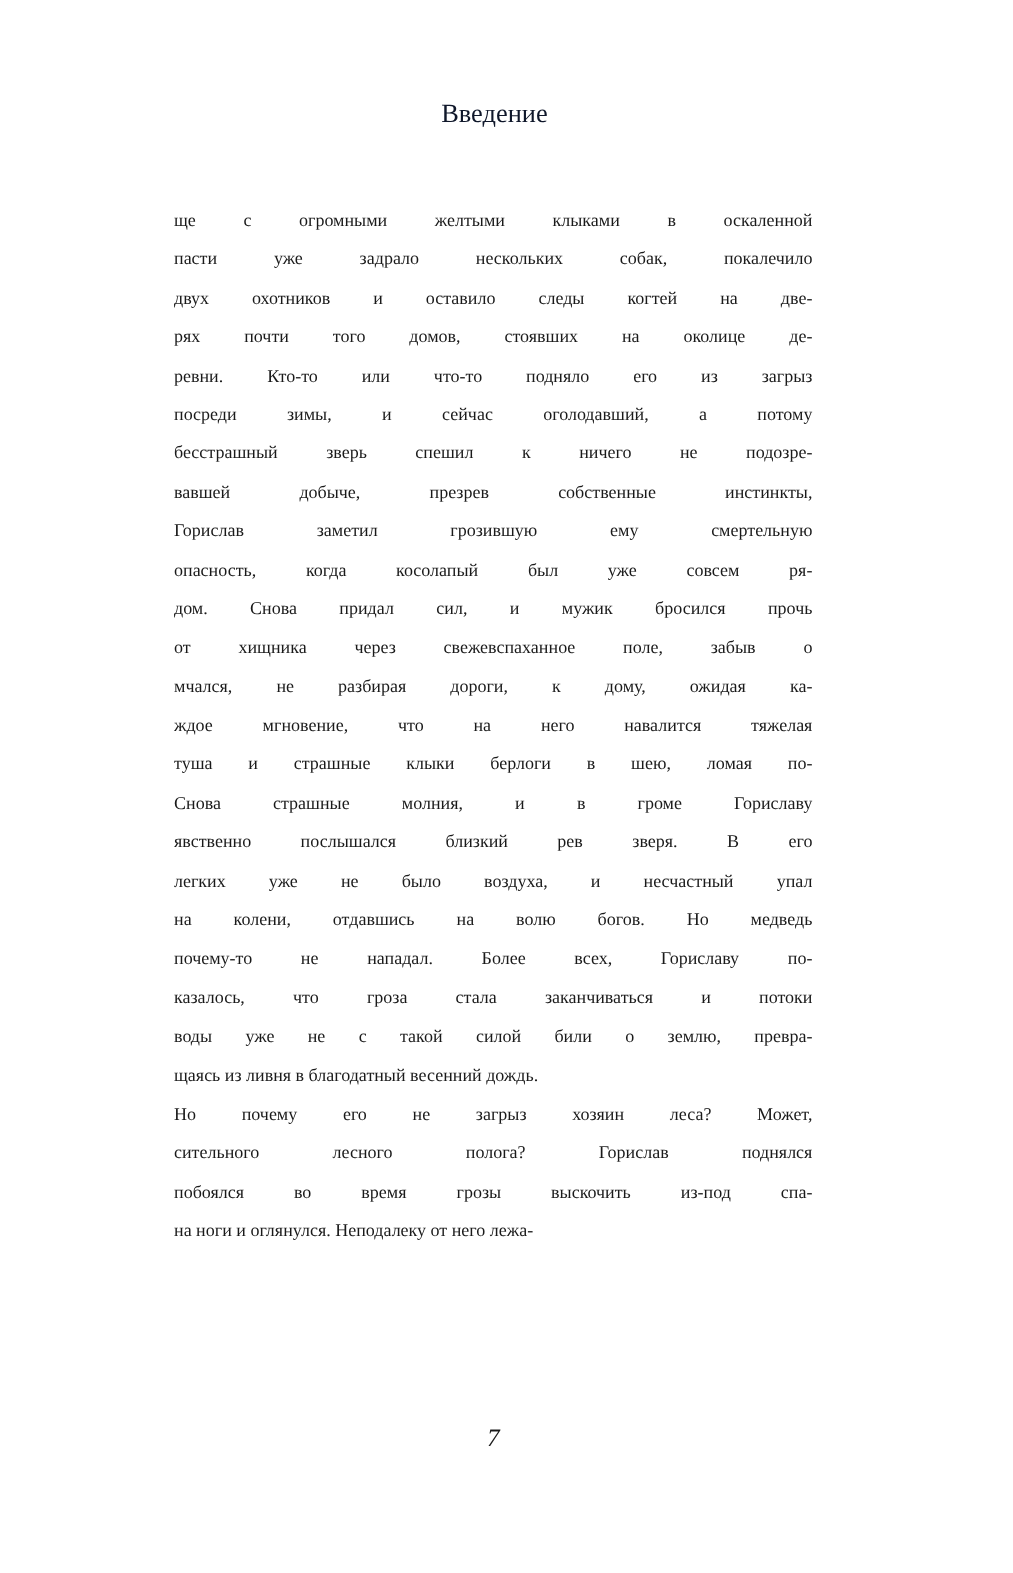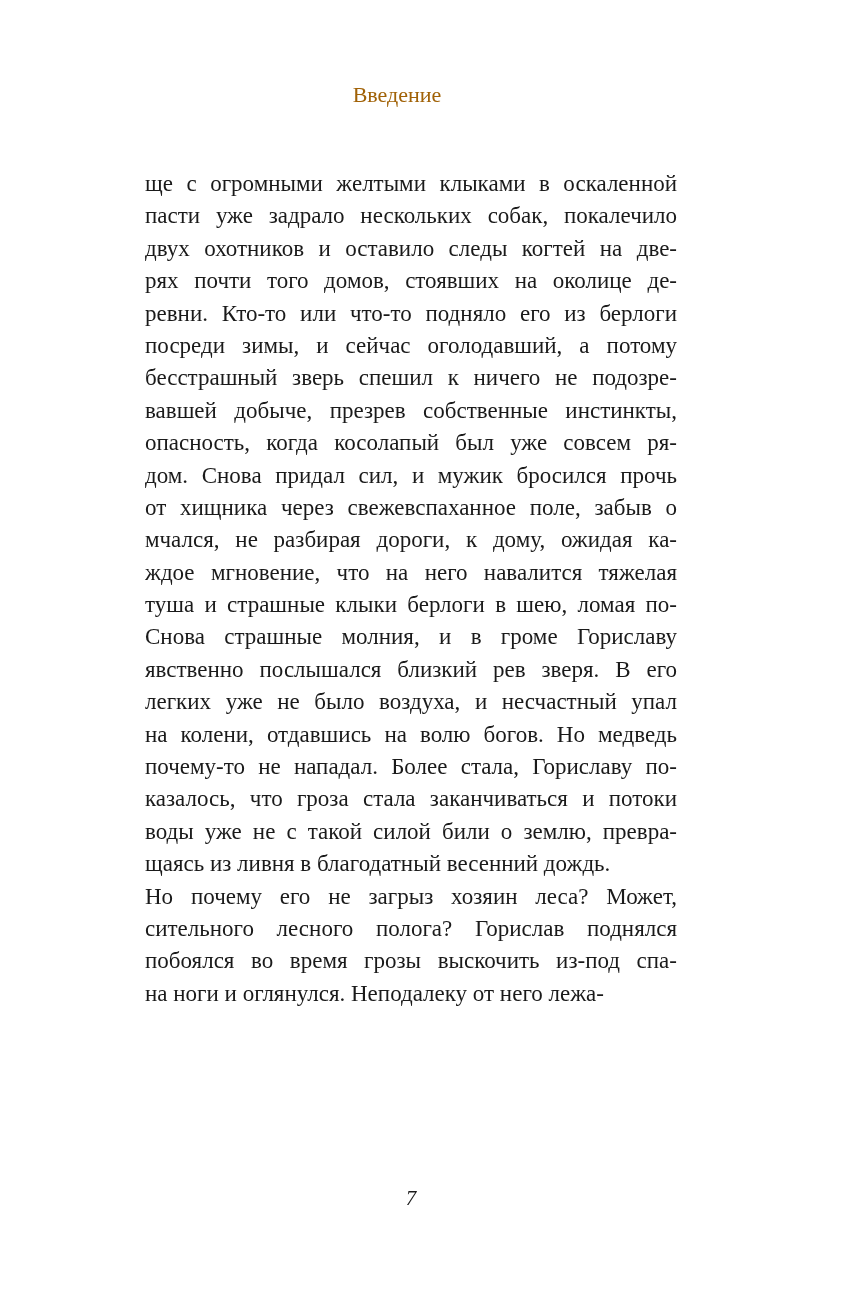--- a/index.html
+++ b/index.html
@@ -11,35 +11,35 @@
     position: relative;
     width: 844px;
     height: 1311px;
     background: #ffffff;
     overflow: hidden;
     font-family: "Liberation Serif", "DejaVu Serif", serif;
     color: #1a1a1a;
   }
   .chapter-title {
     position: absolute;
-    left: 131px;
+    left: 146px;
     top: 82px;
     width: 532px;
     text-align: center;
     font-size: 22px;
     line-height: 26px;
-    color: #a16207;
+    color: #0f172a;
     font-family: Liberation Serif, serif;
   }
   .text-column {
     position: absolute;
     left: 145px;
     top: 168px;
     width: 532px;
-    font-size: 23px;
+    font-size: 15px;
     line-height: 32.4px;
     color: #1a1a1a;
   }
   .para {
     margin: 0;
     padding: 0;
   }
   .para .line {
     height: 32.4px;
     overflow: hidden;
@@ -65,39 +65,40 @@
 
 <div class="book-page">
   <div class="chapter-title">Введение</div>
 
   <div class="text-column">
       <div class="para">
         <div class="line">ще с огромными желтыми клыками в оскаленной</div>
         <div class="line">пасти уже задрало нескольких собак, покалечило</div>
         <div class="line">двух охотников и оставило следы когтей на две-</div>
         <div class="line">рях почти того домов, стоявших на околице де-</div>
-        <div class="line">ревни. Кто-то или что-то подняло его из берлоги</div>
+        <div class="line">ревни. Кто-то или что-то подняло его из загрыз</div>
         <div class="line">посреди зимы, и сейчас оголодавший, а потому</div>
         <div class="line">бесстрашный зверь спешил к ничего не подозре-</div>
         <div class="line">вавшей добыче, презрев собственные инстинкты,</div>
       </div>
       <div class="para">
+        <div class="line">Горислав заметил грозившую ему смертельную</div>
         <div class="line">опасность, когда косолапый был уже совсем ря-</div>
         <div class="line">дом. Снова придал сил, и мужик бросился прочь</div>
         <div class="line">от хищника через свежевспаханное поле, забыв о</div>
         <div class="line">мчался, не разбирая дороги, к дому, ожидая ка-</div>
         <div class="line">ждое мгновение, что на него навалится тяжелая</div>
         <div class="line">туша и страшные клыки берлоги в шею, ломая по-</div>
       </div>
       <div class="para">
         <div class="line">Снова страшные молния, и в громе Гориславу</div>
         <div class="line">явственно послышался близкий рев зверя. В его</div>
         <div class="line">легких уже не было воздуха, и несчастный упал</div>
         <div class="line">на колени, отдавшись на волю богов. Но медведь</div>
-        <div class="line">почему-то не нападал. Более стала, Гориславу по-</div>
+        <div class="line">почему-то не нападал. Более всех, Гориславу по-</div>
         <div class="line">казалось, что гроза стала заканчиваться и потоки</div>
         <div class="line">воды уже не с такой силой били о землю, превра-</div>
         <div class="line last">щаясь из ливня в благодатный весенний дождь.</div>
       </div>
       <div class="para">
         <div class="line">Но почему его не загрыз хозяин леса? Может,</div>
         <div class="line">сительного лесного полога? Горислав поднялся</div>
         <div class="line">побоялся во время грозы выскочить из-под спа-</div>
         <div class="line last">на ноги и оглянулся. Неподалеку от него лежа-</div>
       </div>

